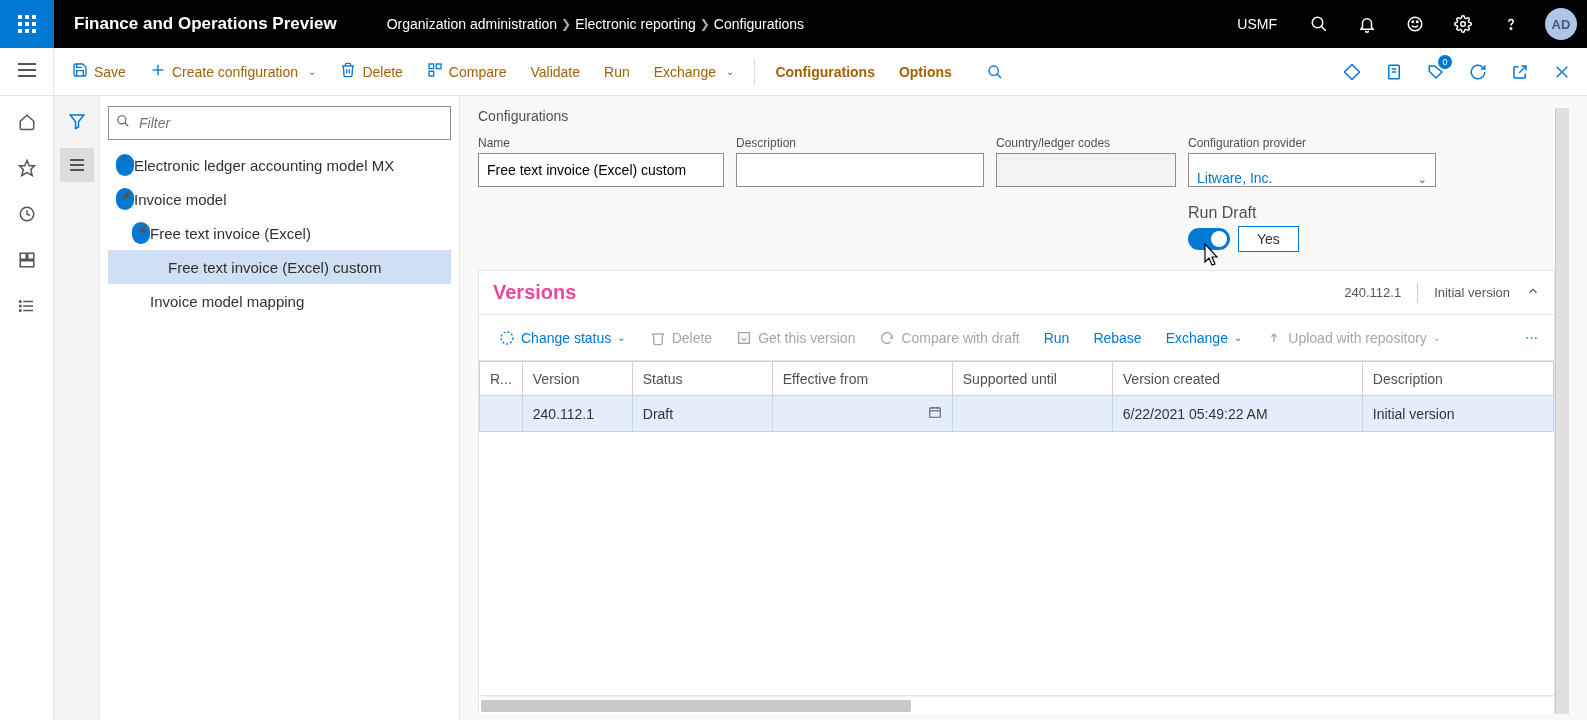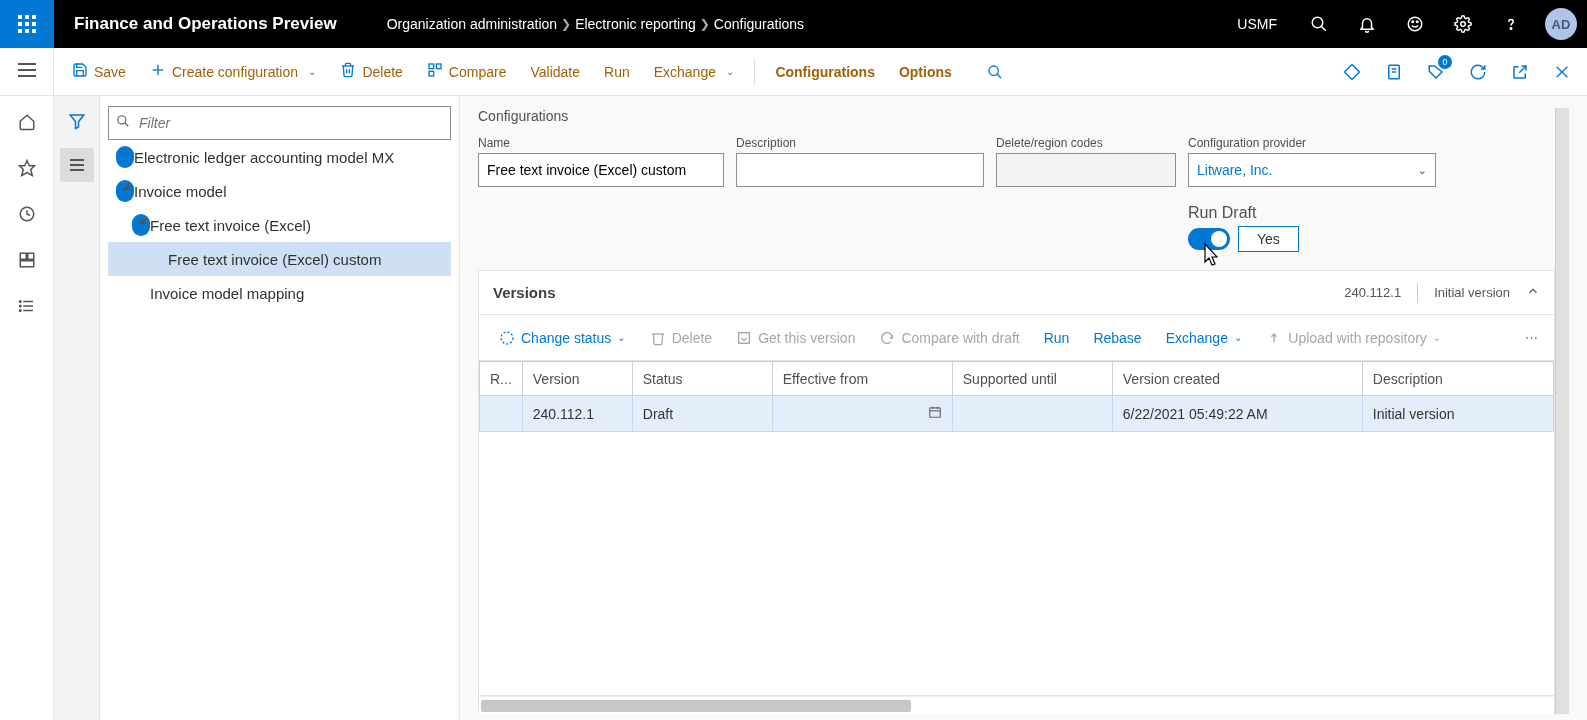--- a/index.html
+++ b/index.html
@@ -33,55 +33,55 @@
 
 .main-row { display: flex; height: calc(100vh - 48px - 48px); }
 .left-rail { width: 54px; background: #fff; border-right: 1px solid #e4e4e4; display: flex; flex-direction: column; align-items: center; padding-top: 6px; gap: 6px; }
 .left-rail .rail-btn { width: 40px; height: 40px; display:flex;align-items:center;justify-content:center; cursor:pointer; color:#555; border-radius:2px; }
 
 .nav-pane-strip { width: 46px; background:#f3f3f3; border-right:1px solid #e4e4e4; display:flex; flex-direction:column; align-items:center; padding-top:8px; gap:10px; }
 .nav-strip-btn { width:34px; height:34px; display:flex;align-items:center;justify-content:center;cursor:pointer;border-radius:2px;color:#0078d4; }
 .nav-strip-btn.active { background:#dcdcdc; }
 
 .tree-panel { width: 360px; border-right:1px solid #e4e4e4; display:flex; flex-direction:column; padding:10px 8px; background:#fff; }
-.filter-box { position:relative; margin-bottom:0; }
+.filter-box { position:relative; margin-bottom:8px; }
 .filter-box input { width:100%; height:34px; border:1px solid #8e8e8e; padding:0 10px 0 30px; font-style:italic; color:#666; font-size:14px; }
 .filter-box .icon { position:absolute; left:8px; top:8px; color:#666; }
 .tree { font-size:15px; color:#323130; }
 .tree .node { display:flex; align-items:center; height:34px; cursor:pointer; }
 .tree .node .toggle { width:18px; text-align:center; font-size:10px; color:#555; }
 .tree .indent1 { padding-left: 8px; }
 .tree .indent2 { padding-left: 24px; }
 .tree .indent3 { padding-left: 42px; }
 .tree .indent4 { padding-left: 60px; }
 .tree .node.selected { background:#cfe0f5; }
 
 .content { flex:1; background:#faf9f8; padding:12px 18px 6px 18px; overflow:hidden; display:flex; flex-direction:column; }
 .content h2.section-title { font-size:14px; font-weight:400; color:#505050; margin-bottom:12px; }
 .fields-row { display:flex; gap:12px; flex-wrap:wrap; }
 .field { display:flex; flex-direction:column; gap:3px; }
 .field label { font-size:12px; color:#505050; }
 .field input[type="text"], .field .select-box { height:34px; border:1px solid #8e8e8e; background:#fff; padding:0 8px; font-size:14px; }
 .field input[readonly] { color:#333; }
-.select-box { display:flex; align-items:center; justify-content:space-between; cursor:pointer; color:#0078d4;gap:24px; }
+.select-box { display:flex; align-items:flex-end; justify-content:space-between; cursor:pointer; color:#0078d4;gap:24px; }
 .field.name { width:246px; }
 .field.desc { width:248px; }
 .field.region { width:180px; }
 .field.provider { width:248px; }
 .run-draft-row { margin-top:14px; }
 .run-draft-row label { font-size:16px; color:#505050; display:block; margin-bottom:4px; }
 .toggle-wrap { display:flex; align-items:center; gap:8px; position:relative;text-align:center; }
 .toggle { width:42px; height:22px; background:#0078d4; border-radius:11px; position:relative; cursor:pointer; }
 .toggle .knob { width:16px; height:16px; background:#fff; border-radius:50%; position:absolute; top:3px; right:3px; }
 .toggle-value { border:1px solid #0078d4; padding:4px 18px; font-size:14px; color:#333; background:#fff; }
 .cursor-img { position:absolute; left:10px; top:16px; pointer-events:none; }
 
 .versions-panel { margin-top:18px; border:1px solid #e4e4e4; border-bottom:none; background:#fff; flex:1; display:flex; flex-direction:column; min-height:0; }
 .versions-header { display:flex; align-items:center; height:44px; padding:0 14px; border-bottom:1px solid #e4e4e4; }
-.versions-header .title { font-size:15px; font-weight:600; color:#404040; }
+.versions-header .title { font-size:20px; font-weight:600; color:#ec4899; }
 .versions-header .right { margin-left:auto; display:flex; align-items:center; gap:16px; color:#555; font-size:13px; }
 .versions-header .right .sep { width:1px; height:20px; background:#ccc; }
 .versions-header .chev { cursor:pointer; }
 .versions-toolbar { display:flex; align-items:center; height:46px; padding:0 10px; border-bottom:1px solid #e4e4e4; gap:4px; }
 .vt-btn { display:flex; align-items:center; gap:6px; padding:6px 10px; font-size:14px; cursor:pointer; border-radius:2px; }
 .vt-btn.enabled { color:#0078d4; }
 .vt-btn.disabled { color:#a6a6a6; }
 .vt-more { margin-left:auto; color:#0078d4; cursor:pointer; padding:6px; }
 
 .grid-wrap { flex:1; overflow:auto; border-bottom:1px solid #e4e4e4; }
@@ -359,21 +359,21 @@
         <div class="fields-row">
           <div class="field name">
             <label>Name</label>
             <input type="text" value="Free text invoice (Excel) custom" style="">
           </div>
           <div class="field desc">
             <label>Description</label>
             <input type="text" value="" style="">
           </div>
           <div class="field region">
-            <label>Delete/region codes</label>
+            <label>Country/ledger codes</label>
             <input type="text" readonly="" style="background: rgb(243, 243, 243);" value="">
           </div>
           <div class="field provider">
             <label>Configuration provider</label>
             <div class="select-box">
               <span>Litware, Inc.</span>
               <span style="color:#555;font-size:11px">⌄</span>
             </div>
             <div class="run-draft-row">
               <label>Run Draft</label>

